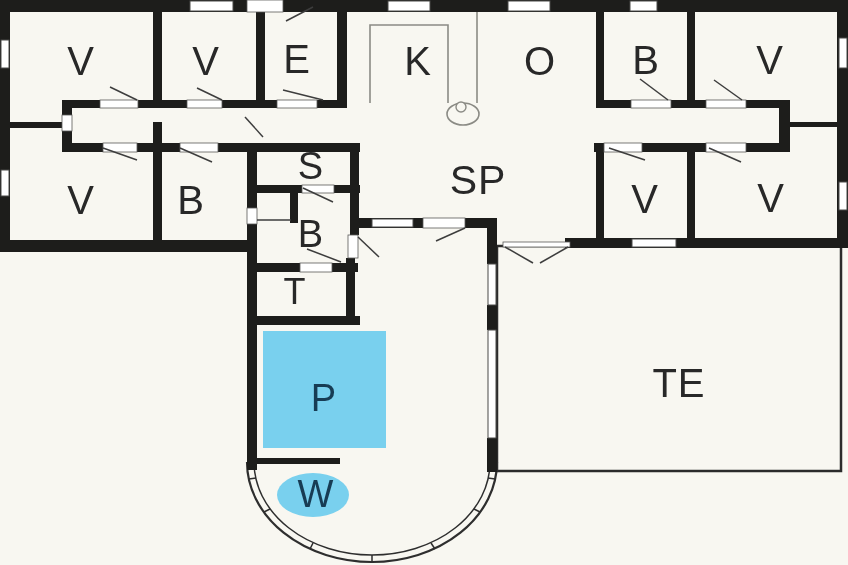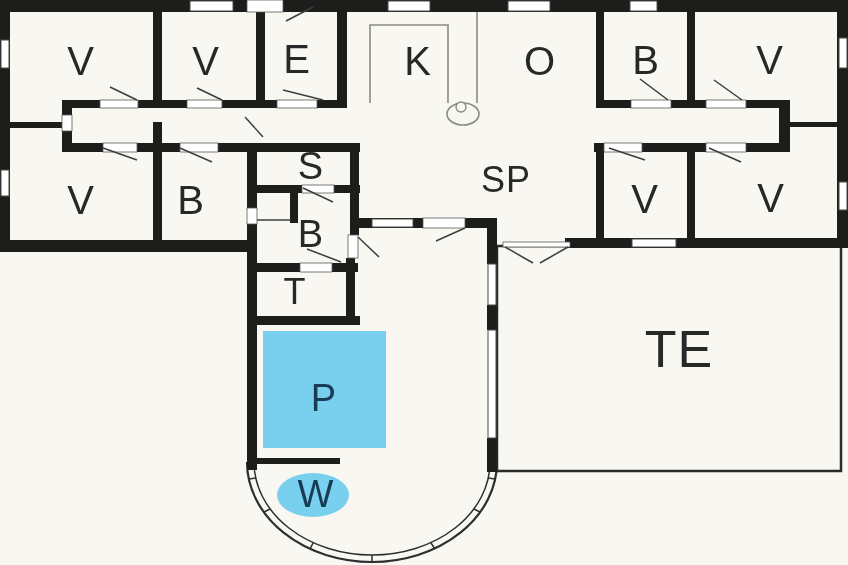--- a/index.html
+++ b/index.html
@@ -131,20 +131,20 @@
       <div class="label" style="left: 297px; top: 59px; font-size: 40px;">E</div>
       <div class="label" style="left: 418px; top: 61px; font-size: 40px;">K</div>
       <div class="label" style="left: 540px; top: 61px; font-size: 40px;">O</div>
       <div class="label" style="left: 646px; top: 60px; font-size: 40px;">B</div>
       <div class="label" style="left: 770px; top: 60px; font-size: 40px;">V</div>
       <div class="label" style="left: 81px; top: 200px; font-size: 40px;">V</div>
       <div class="label" style="left: 191px; top: 200px; font-size: 40px;">B</div>
       <div class="label" style="left: 311px; top: 166px; font-size: 38px;">S</div>
       <div class="label" style="left: 311px; top: 234px; font-size: 38px;">B</div>
       <div class="label" style="left: 295px; top: 292px; font-size: 36px;">T</div>
-      <div class="label" style="left: 506px; top: 180px; font-size: 36px;">SP</div>
+      <div class="label" style="left: 478px; top: 180px; font-size: 41px;">SP</div>
       <div class="label" style="left: 645px; top: 199px; font-size: 40px;">V</div>
       <div class="label" style="left: 771px; top: 198px; font-size: 40px;">V</div>
       <div class="label" style="left: 324px; top: 398px; font-size: 38px; color: rgb(23, 60, 84);">P</div>
       <div class="label" style="left: 316px; top: 494px; font-size: 38px; color: rgb(23, 60, 84);">W</div>
-      <div class="label" style="left: 679px; top: 349px; font-size: 52px;">TE</div>
+      <div class="label" style="left: 679px; top: 383px; font-size: 40px;">TE</div>
     </div>
 </div>
 
 </body></html>

